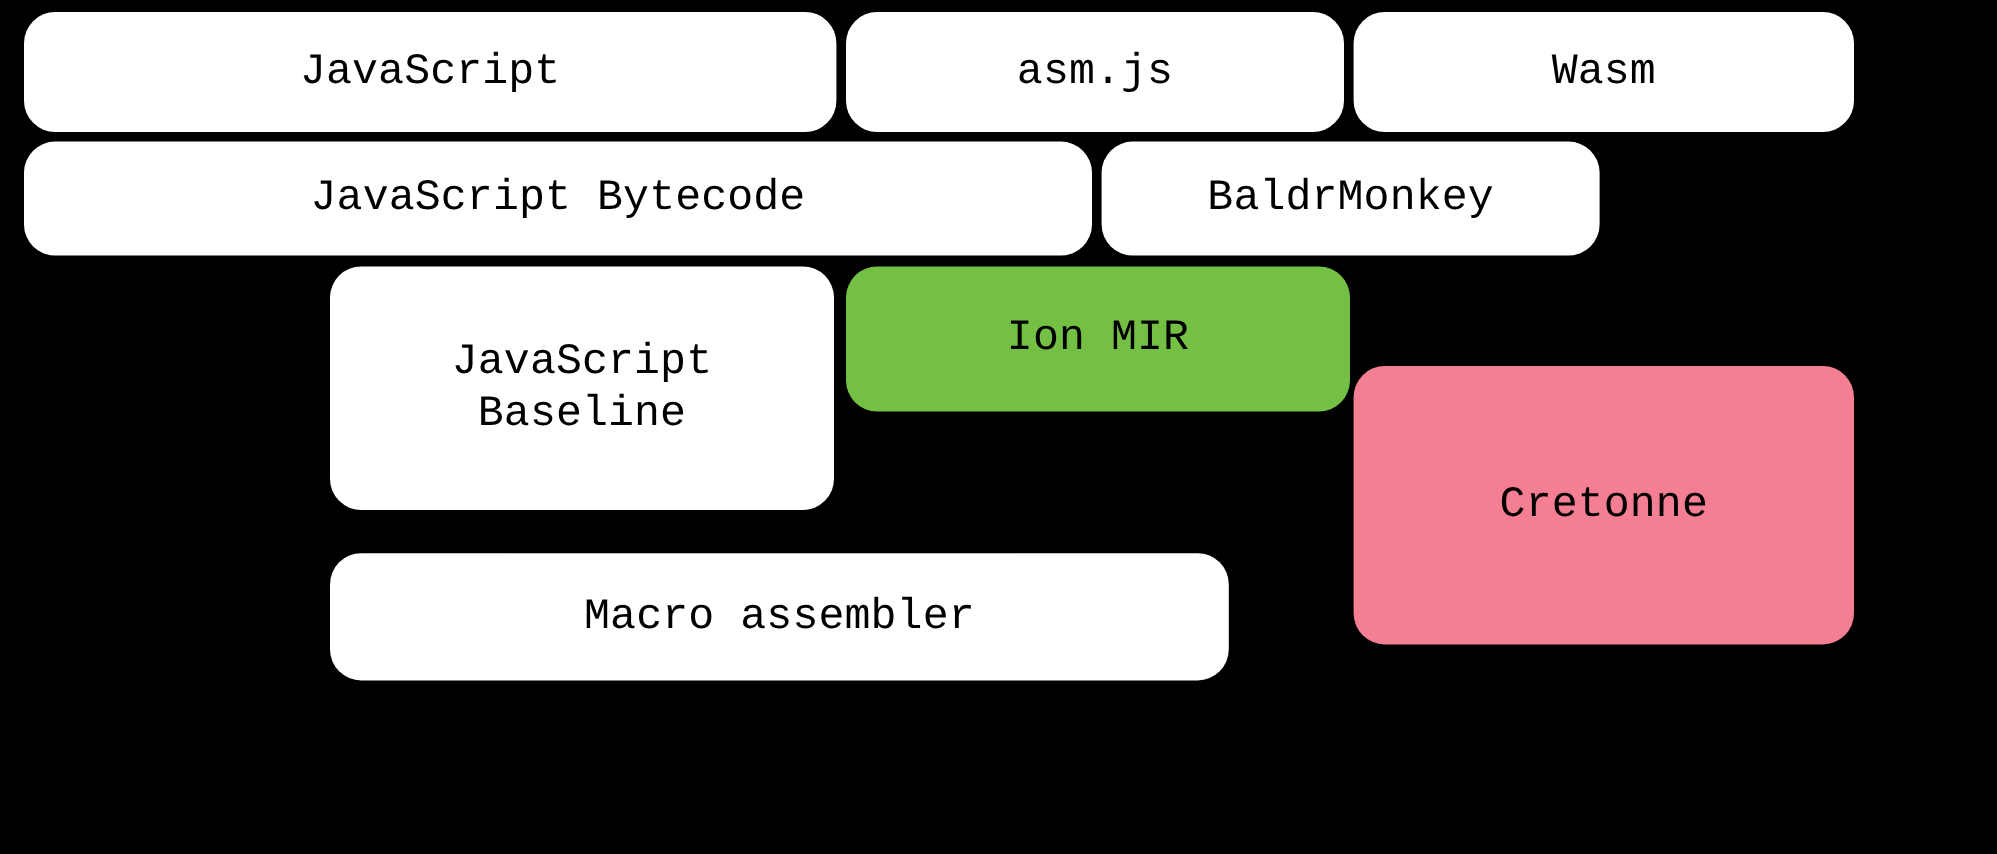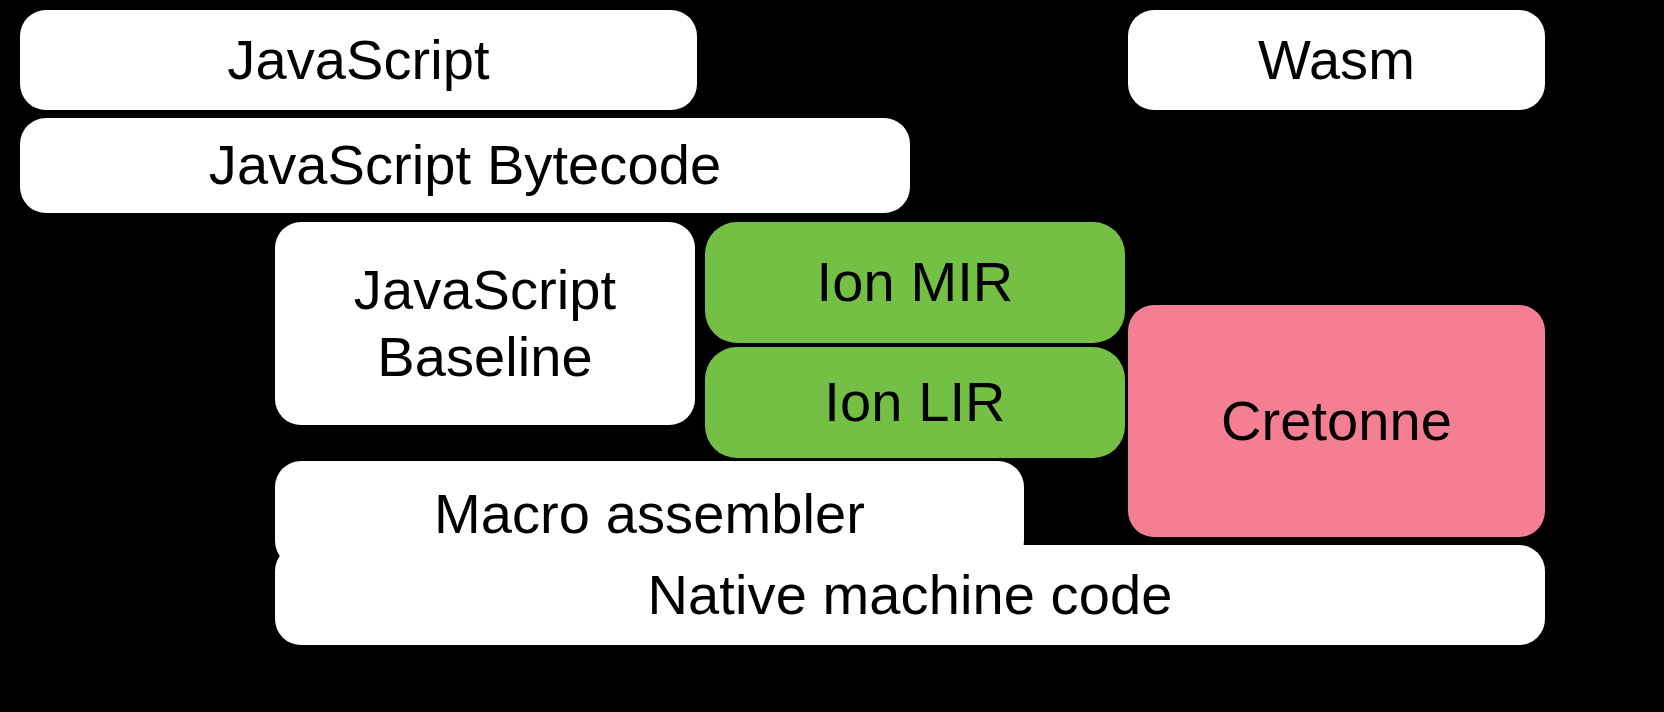--- a/index.html
+++ b/index.html
@@ -23,50 +23,51 @@
     position: absolute;
     box-sizing: border-box;
     border-radius: 26px;
     background: #ffffff;
     color: #000000;
     display: flex;
     align-items: center;
     justify-content: center;
     text-align: center;
     line-height: 1.18;
-    font-size: 56px;
+    font-size: 36px;
     font-weight: 400;
     letter-spacing: 0.1px;
     white-space: pre-line;
     user-select: none;
+    font-family: Liberation Mono, monospace;
   }
   .node.gray   { background: #ebebeb; }
-  .node.green  { background: #74c044; border-radius: 32px; }
+  .node.green  { background: #74c044; }
   .node.pink   { background: #f47e92; }
 </style>
 </head>
 <body>
 
 <div id="stack">
 
   <div class="node" style="left:20px;  top:10px;  width:677px; height:100px;">JavaScript</div>
 
+  <div class="node" style="left:705px; top:10px;  width:415px; height:100px;">asm.js</div>
 
   <div class="node" style="left:20px;  top:118px; width:890px; height:95px;">JavaScript Bytecode</div>
 
   <div class="node" style="left:1128px;top:10px;  width:417px; height:100px;">Wasm</div>
 
+  <div class="node" style="left:918px; top:118px; width:415px; height:95px;">BaldrMonkey</div>
 
 
   <div class="node" style="left:275px; top:222px; width:420px; height:203px;">JavaScript
 Baseline</div>
 
   <div class="node green" style="left:705px; top:222px; width:420px; height:121px;">Ion MIR</div>
 
-  <div class="node green" style="left:705px; top:347px; width:420px; height:111px;">Ion LIR</div>
 
   <div class="node" style="left:275px; top:461px; width:749px; height:106px;">Macro assembler</div>
 
   <div class="node pink" style="left:1128px;top:305px; width:417px; height:232px;text-align:center;">Cretonne</div>
 
-  <div class="node" style="left:275px; top:545px; width:1270px; height:100px;">Native machine code</div>
 
 </div>
 
 </body></html>

